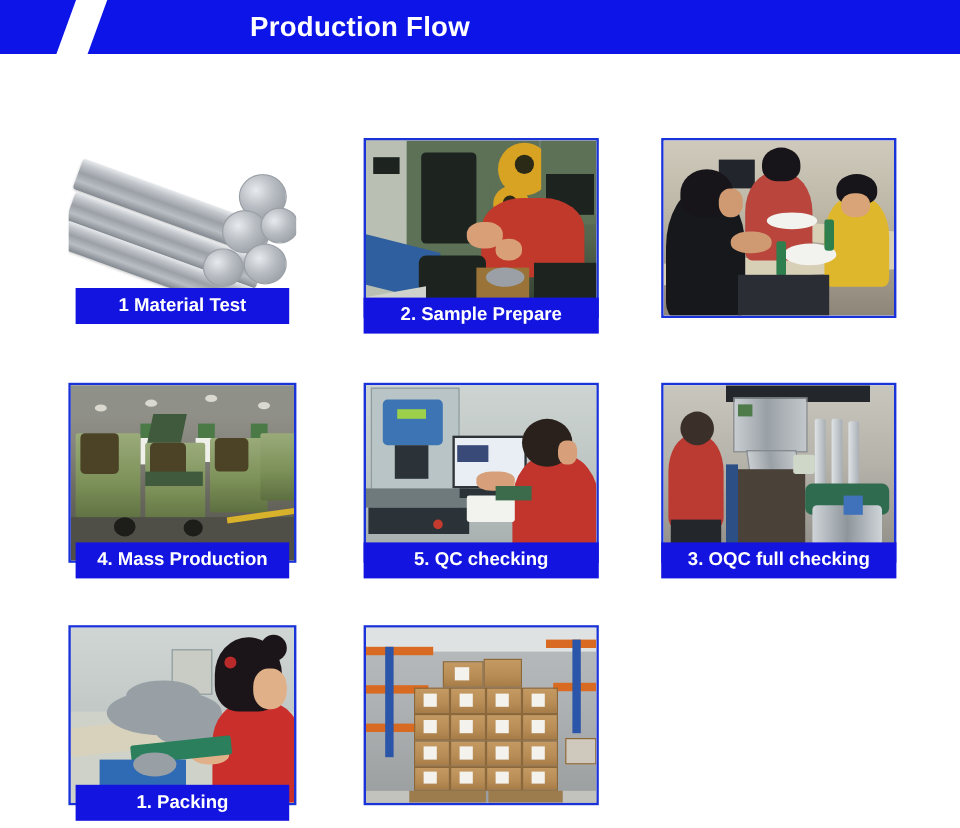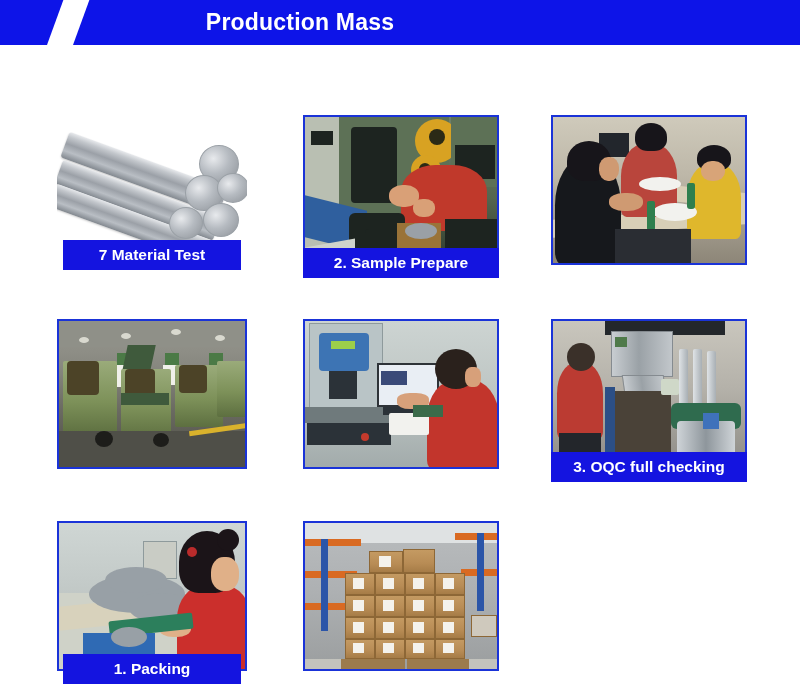--- a/index.html
+++ b/index.html
@@ -176,39 +176,39 @@
   .w-boxlabel { position:absolute; background:#f4f2ec; }
   .w-pallet { position:absolute; background:#9c7b4d; }
   .w-floor { position:absolute; background:#c3c3bd; }
   .w-ceil { position:absolute; background:#dfe2e3; }
 </style>
 </head>
 <body>
 
 <div class="header">
   <div class="header-slash"></div>
-  <div class="header-title">Production Mass</div>
+  <div class="header-title">Production Flow</div>
 </div>
 
 <div class="grid">
 
   <div class="cell" style="left:57px; top:62px;">
     <div class="photo-wrap">
       <div class="photo p1">
         <div class="bar" style="left:8px; top:24px; width:168px; height:27px; transform:rotate(20deg);"></div>
         <div class="bar" style="left:2px; top:52px; width:168px; height:25px; transform:rotate(20deg);"></div>
         <div class="bar" style="left:-4px; top:76px; width:168px; height:24px; transform:rotate(20deg);"></div>
         <div class="bar-end" style="left:142px; top:38px; width:40px; height:38px;"></div>
         <div class="bar-end" style="left:128px; top:68px; width:38px; height:36px;"></div>
         <div class="bar-end" style="left:160px; top:66px; width:32px; height:30px;"></div>
         <div class="bar-end" style="left:146px; top:96px; width:36px; height:34px;"></div>
         <div class="bar-end" style="left:112px; top:100px; width:34px; height:32px;"></div>
       </div>
     </div>
-    <div class="label narrow">7 Material Test</div>
+    <div class="label narrow">1 Material Test</div>
   </div>
 
   <div class="cell wide" style="left:303px; top:70px;">
     <div class="photo-wrap bordered">
       <div class="photo p2">
         <div class="m-wall" style="left:0; top:0; width:34px; height:150px;"></div>
         <div class="m-dark" style="left:6px; top:14px; width:22px; height:14px;"></div>
         <div class="m-frame" style="left:34px; top:0; width:70px; height:112px;"></div>
         <div class="m-dark" style="left:46px; top:10px; width:46px; height:76px; border-radius:4px;"></div>
         <div class="m-frame" style="left:104px; top:0; width:40px; height:92px;"></div>
@@ -279,20 +279,21 @@
         <div class="m-dark" style="left:8px; top:40px; width:32px; height:34px; background:#4c4327; border-radius:4px;"></div>
         <div class="m-dark" style="left:66px; top:48px; width:30px; height:30px; background:#4c4327; border-radius:4px;"></div>
         <div class="m-dark" style="left:120px; top:44px; width:28px; height:28px; background:#4c4327; border-radius:4px;"></div>
         <div class="f-mach-top" style="left:62px; top:72px; width:48px; height:12px;"></div>
         <div class="f-floor" style="left:0; top:110px; width:190px; height:40px;"></div>
         <div class="f-line" style="left:130px; top:106px; width:60px; height:5px; transform:rotate(-8deg);"></div>
         <div class="m-dark" style="left:36px; top:110px; width:18px; height:16px; border-radius:50%; background:#1d1d1a;"></div>
         <div class="m-dark" style="left:94px; top:112px; width:16px; height:14px; border-radius:50%; background:#1d1d1a;"></div>
       </div>
     </div>
+    <div class="label narrow">4. Mass Production</div>
   </div>
 
   <div class="cell wide" style="left:303px; top:274px;">
     <div class="photo-wrap bordered">
       <div class="photo p5">
         <div class="q-mach" style="left:4px; top:2px; width:74px; height:108px;"></div>
         <div class="q-blue" style="left:14px; top:12px; width:50px; height:38px;"></div>
         <div class="m-dark" style="left:26px; top:20px; width:24px; height:8px; background:#9ccf4a;"></div>
         <div class="q-dark" style="left:24px; top:50px; width:28px; height:28px;"></div>
         <div class="q-base" style="left:0; top:86px; width:86px; height:16px;"></div>
@@ -302,20 +303,21 @@
         <div class="q-screenbar" style="left:76px; top:50px; width:26px; height:14px;"></div>
         <div class="q-dark" style="left:78px; top:86px; width:54px; height:8px;"></div>
         <div class="q-red" style="left:122px; top:58px; width:72px; height:92px;"></div>
         <div class="q-head" style="left:130px; top:28px; width:42px; height:40px;"></div>
         <div class="q-skin" style="left:160px; top:46px; width:16px; height:20px;"></div>
         <div class="q-skin" style="left:92px; top:72px; width:32px; height:16px;"></div>
         <div class="t-paper" style="left:84px; top:92px; width:40px; height:22px;"></div>
         <div class="m-dark" style="left:108px; top:84px; width:30px; height:12px; background:#3b6b4a;"></div>
       </div>
     </div>
+    <div class="label">5. QC checking</div>
   </div>
 
   <div class="cell wide" style="left:551px; top:274px;">
     <div class="photo-wrap bordered">
       <div class="photo p6">
         <div class="o-dark" style="left:52px; top:0; width:120px; height:14px;"></div>
         <div class="o-steel" style="left:58px; top:10px; width:62px; height:46px;"></div>
         <div class="m-dark" style="left:62px; top:16px; width:12px; height:10px; background:#4f7a4a;"></div>
         <div class="o-steel" style="left:70px; top:54px; width:42px; height:18px; transform:skewX(8deg);"></div>
         <div class="o-dark" style="left:62px; top:70px; width:56px; height:72px; background:#4a4238;"></div>

